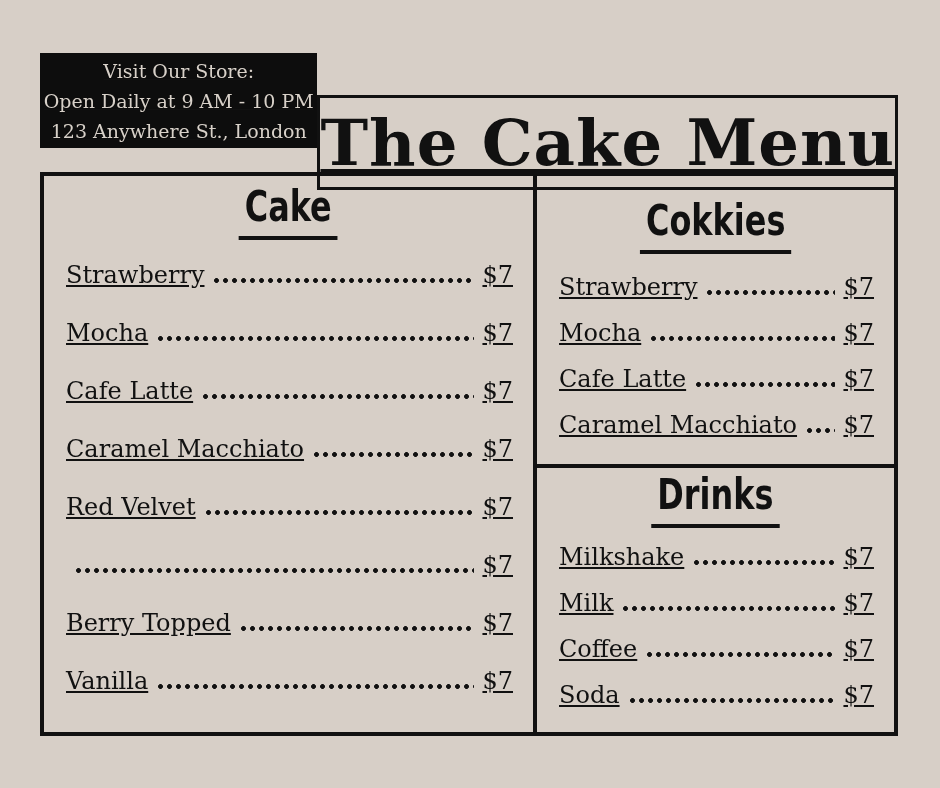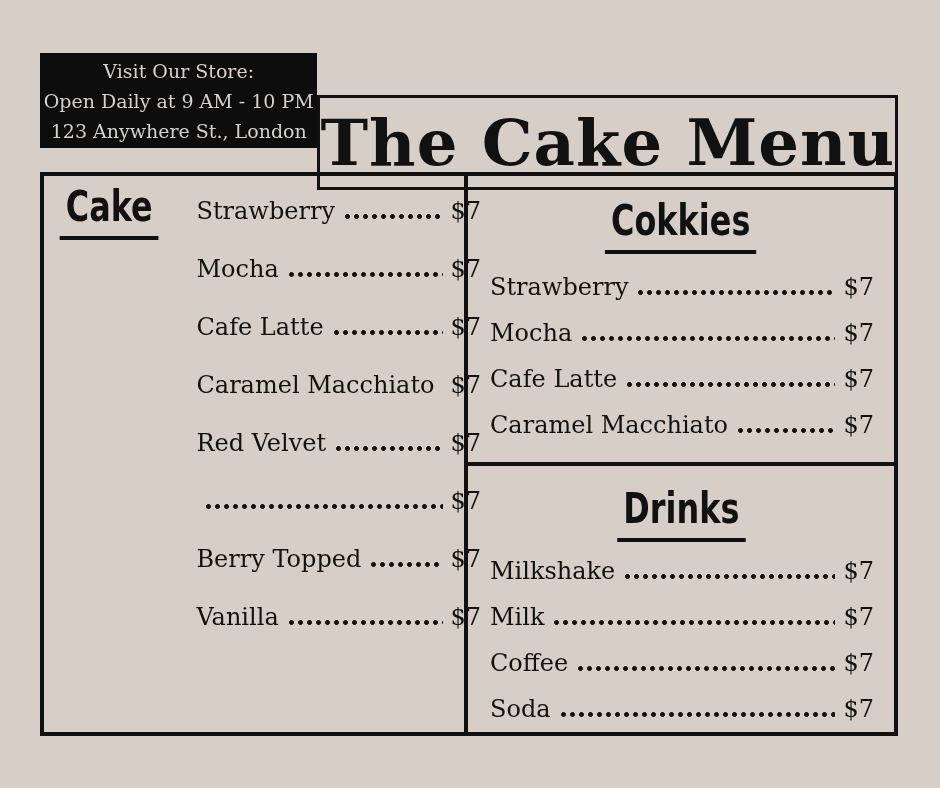--- a/index.html
+++ b/index.html
@@ -14,20 +14,21 @@
     background:var(--bg);
     font-family:"DejaVu Serif", serif;
     color:var(--ink);
     position:relative;
     overflow:hidden;
   }
   .content{
     position:absolute;
     left:40px; top:53px;
     width:858px;
+    text-decoration:underline;
   }
 
   
   .header{display:flex; height:95px;}
   .store-box{
     width:297px; height:95px;
     background:var(--store-bg);
     color:var(--store-text);
     display:flex; flex-direction:column;
     align-items:center; justify-content:center;
@@ -44,30 +45,30 @@
   }
 
   
   .menu{
     margin-top:24px;
     display:flex;
     height:564px;
     border:4px solid var(--ink);
   }
   .col-left{
-    width:424px;
+    width:493px;
     border-right:4px solid var(--ink);
-    display:flex; 
+    display:flex; flex-direction:column;
   }
   .col-right{flex:1; display:flex; flex-direction:column;margin-top:14px;}
   .sub-cookies{height:274px;}
   .sub-drinks{flex:1; border-top:4px solid var(--ink);}
 
   .heading-block{text-align:center; padding-top:7px;}
-  .sub-drinks .heading-block{padding-top:19px;}
+  .sub-drinks .heading-block{padding-top:3px;}
   .heading{
     display:inline-block;
     font-family:"DejaVu Sans", sans-serif;
     font-weight:700;
     font-size:42px;
     line-height:48px;
     transform:scaleX(0.76);
     border-bottom:4px solid var(--ink);
     padding:0 8px 5px 8px;
   }

